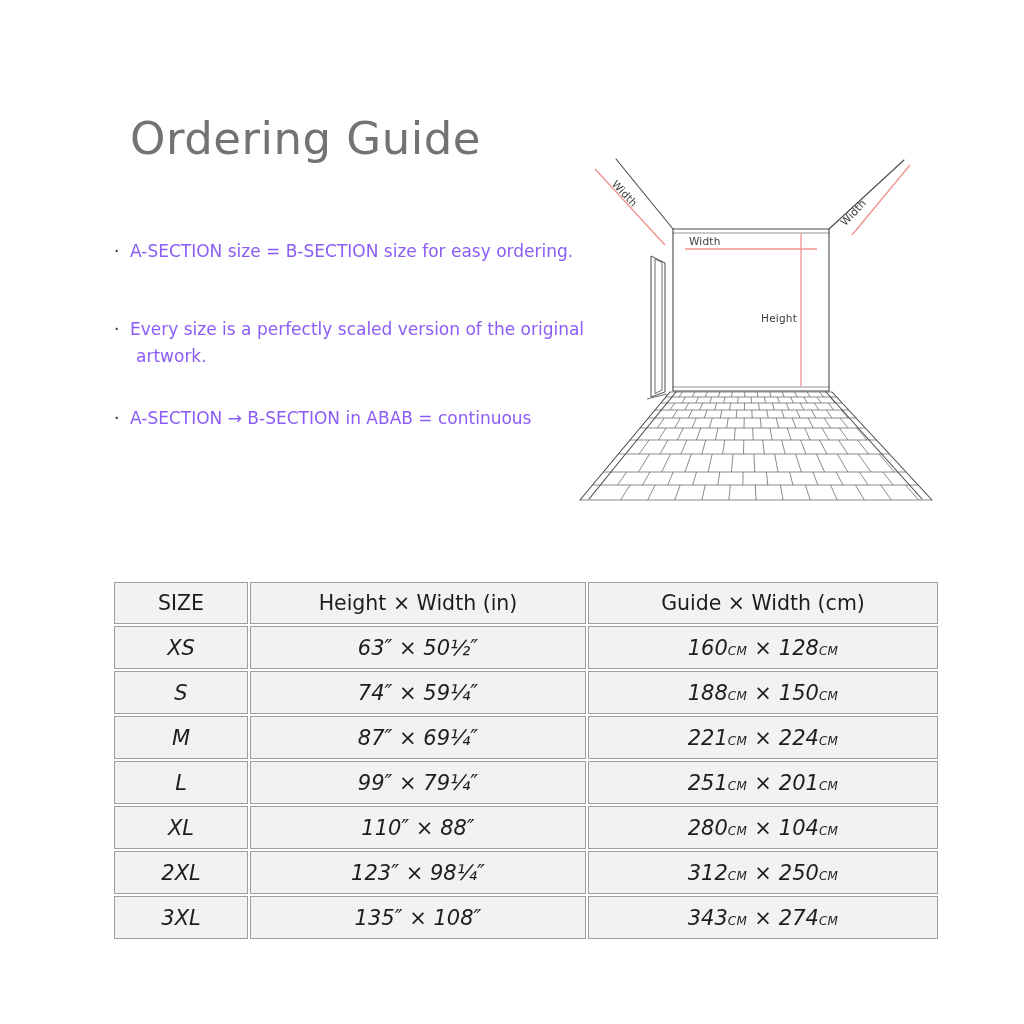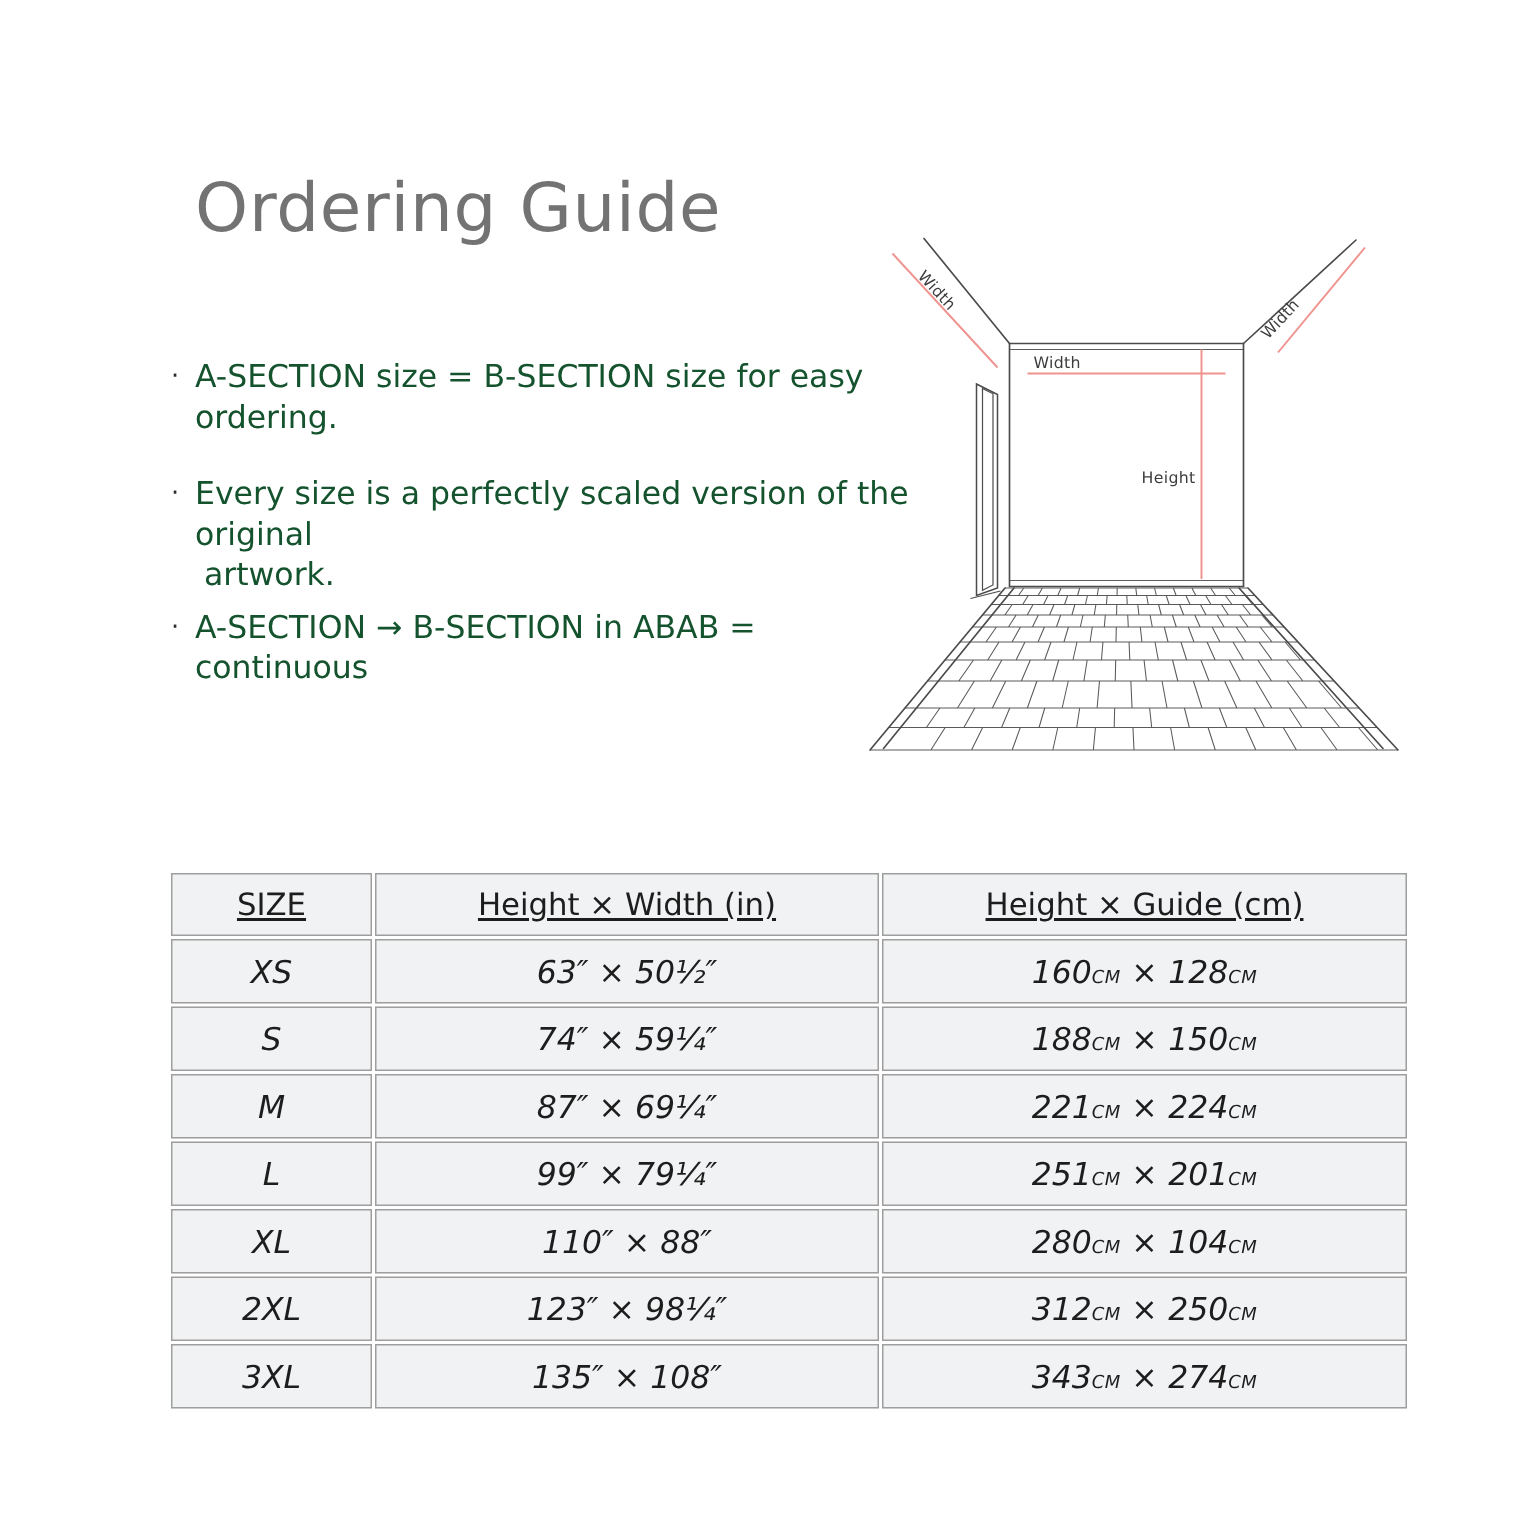--- a/index.html
+++ b/index.html
@@ -12,36 +12,36 @@
   .title{
     position:absolute;left:130px;top:112px;margin:0;
     font-size:45px;font-weight:400;letter-spacing:0.5px;color:#737373;
   }
   .bullets{position:absolute;left:114px;top:238px;width:500px;}
   .bullet{position:absolute;left:0;display:flex;align-items:flex-start;}
   .bullet.b1{top:0;}
   .bullet.b2{top:78px;}
   .bullet.b3{top:167px;}
   .dot{width:16px;flex:0 0 16px;font-size:17px;line-height:27px;color:#2a2a2a;text-align:left;}
-  .blines{font-size:21px;line-height:27px;color:#14532d;}
+  .blines{font-size:17px;line-height:27px;color:#8b5cf6;}
   .bline2-indent{padding-left:6px;}
   
   .room{position:absolute;left:552px;top:135px;width:408px;height:385px;}
   .room text{font-size:10.5px;fill:#3d3d3d;letter-spacing:0.2px;}
   
   .sizes{
     position:absolute;left:112px;top:580px;width:826px;
     border-collapse:separate;border-spacing:2px;table-layout:fixed;
   }
   .sizes th,.sizes td{
     border:1px solid #9e9e9e;background:#f1f2f3;
     text-align:center;vertical-align:middle;font-weight:400;color:#1d1d1d;
     padding:0;
   }
-  .sizes thead th{height:40px;font-size:20.5px;text-decoration:underline;}
+  .sizes thead th{height:40px;font-size:20.5px;}
   .sizes tbody td{height:41px;font-size:21px;font-style:italic;}
   .unit{font-size:12px;letter-spacing:0.3px;margin-top:44px;}
   .sep{margin:0 7px;}
 </style>
 </head>
 <body>
 
 <h1 class="title">Ordering Guide</h1>
 
 <div class="bullets">
@@ -102,21 +102,21 @@
 <table class="sizes">
   <colgroup>
     <col style="width:134px">
       <col style="width:336px">
       <col style="width:350px">
   </colgroup>
   <thead>
     <tr>
       <th>SIZE</th>
       <th>Height × Width (in)</th>
-      <th>Height × Guide (cm)</th>
+      <th>Guide × Width (cm)</th>
     </tr>
   </thead>
   <tbody>
     <tr>
       <td>XS</td>
       <td>63″ × 50½″</td>
       <td><span>160</span><span class="unit">CM</span><span class="sep">×</span><span>128</span><span class="unit">CM</span></td>
     </tr>
     <tr>
       <td>S</td>

